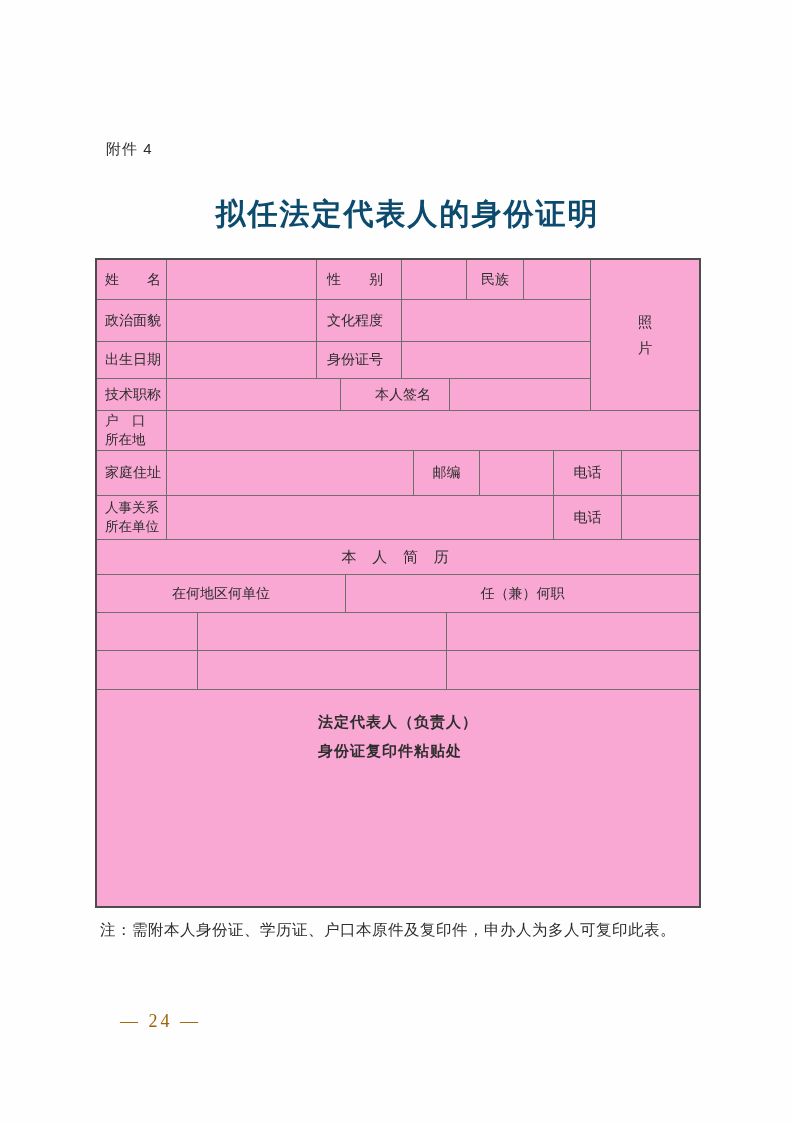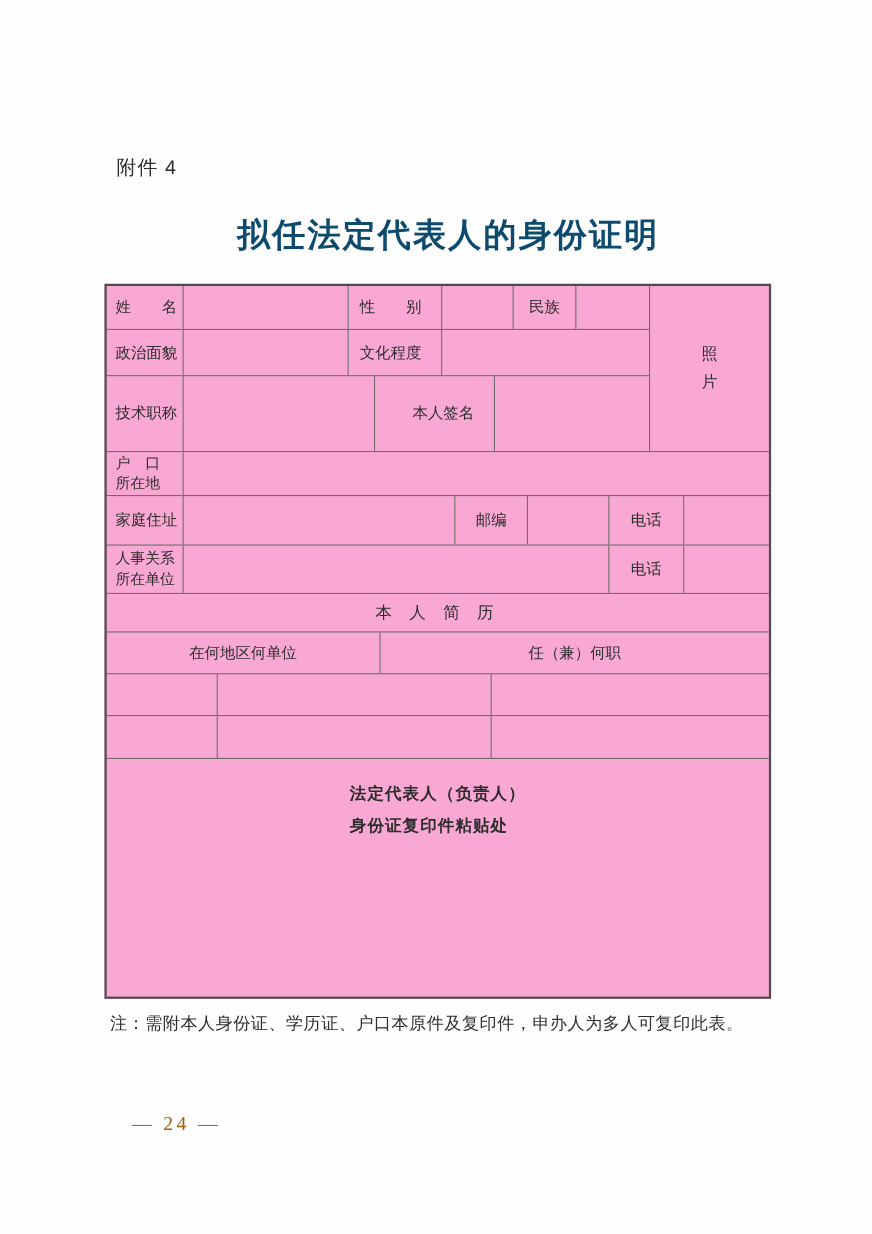--- a/index.html
+++ b/index.html
@@ -8,21 +8,21 @@
     width:793px;height:1122px;
     background:#fefefe;
     font-family:"Liberation Serif","DejaVu Serif",serif;
     color:#2d2d2d;
     overflow:hidden;
     margin:0 auto;
   }
   .attachment{
     position:absolute;left:106px;top:140px;
     font-family:"Liberation Sans","DejaVu Sans",sans-serif;
-    font-size:18px;letter-spacing:1px;
+    font-size:15px;letter-spacing:1px;
   }
   .doc-title{
     position:absolute;top:194px;left:0;width:100%;
     text-align:center;text-indent:22px;
     font-size:30px;font-weight:bold;letter-spacing:2px;
     color:#0c4a6e;
   }
   .form-table{
     position:absolute;left:95px;top:258px;
     width:606px;height:650px;
@@ -91,20 +91,26 @@
           <div class="c w65"></div>
           <div class="c w57 ctr">民族</div>
           <div class="c fx nb"></div>
         </div>
         <div class="r h42">
           <div class="c w70 pl8">政治面貌</div>
           <div class="c w150"></div>
           <div class="c w85 pl10">文化程度</div>
           <div class="c fx nb"></div>
         </div>
+        <div class="r h37">
+          <div class="c w70 pl8">出生日期</div>
+          <div class="c w150"></div>
+          <div class="c w85 pl10">身份证号</div>
+          <div class="c fx nb"></div>
+        </div>
         <div class="r lastrow">
           <div class="c w70 pl8">技术职称</div>
           <div class="c w150"></div>
           <div class="c w85 pl10">本人签名</div>
           <div class="c fx nb"></div>
         </div>
       </div>
       <div class="photo-cell">照
 片</div>
     </div>

